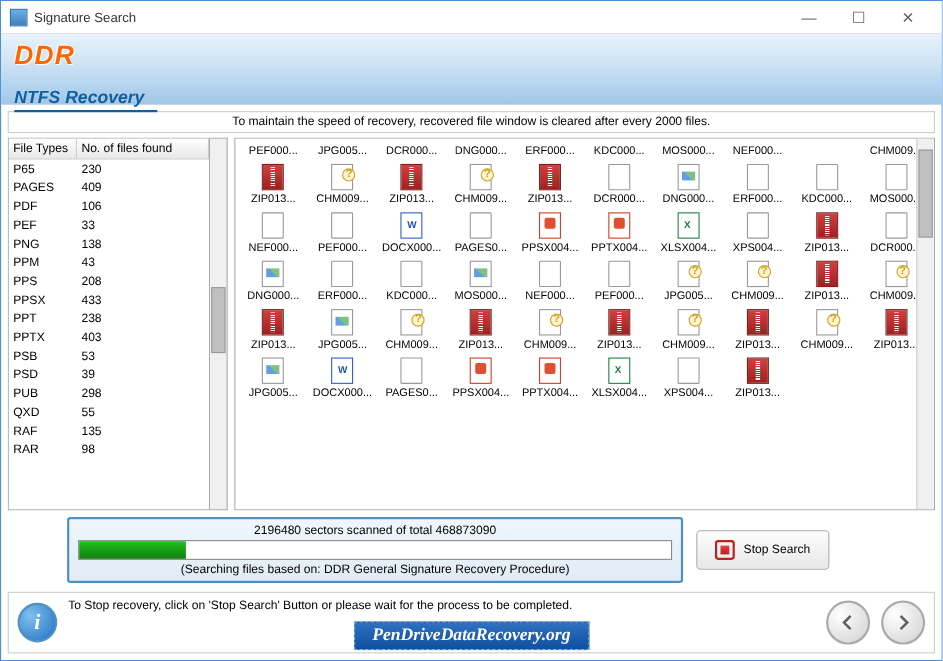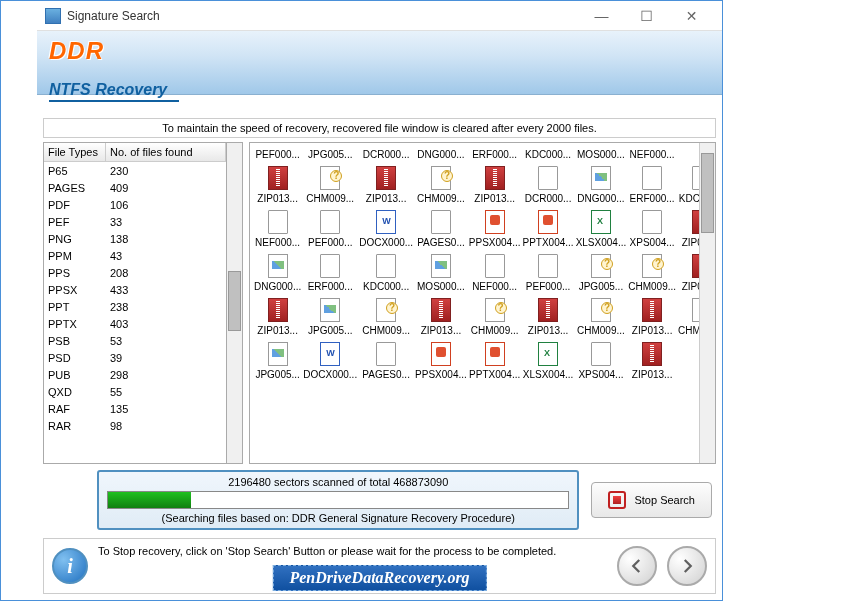--- a/index.html
+++ b/index.html
@@ -1,26 +1,26 @@
 <!DOCTYPE html>
 <html><head>
 <meta charset="utf-8">
 <style>
 * { box-sizing: border-box; margin: 0; padding: 0; }
 body { font-family: Tahoma, Arial, sans-serif; font-size: 11px; background: #fff; }
-.window { width: 723px; height: 601px; border: 1px solid #4a90d9; background: #fff; display: flex; flex-direction: column; padding-left: 36px; }
+.window { width: 857px; height: 601px; border: 1px solid #4a90d9; background: #fff; display: flex; flex-direction: column; }
 .titlebar { height: 30px; background: #fff; border-bottom: 1px solid #e0e0e0; display: flex; align-items: center; padding: 0 8px; }
 .titlebar-icon { width: 16px; height: 16px; background: linear-gradient(#6ab0e0,#4080c0); border: 1px solid #3070b0; margin-right: 6px; }
 .titlebar-text { flex: 1; font-size: 12px; color: #333; }
 .titlebar-btn { width: 45px; height: 28px; display: flex; align-items: center; justify-content: center; color: #666; font-size: 14px; cursor: pointer; }
 .header-band { height: 64px; background: linear-gradient(to bottom, #e8f2fb 0%, #d0e4f5 40%, #b8d6ef 70%, #a0c8e9 100%); border-bottom: 1px solid #8ab0d0; padding: 6px 12px; position: relative; font-style: italic; }
 .logo-ddr { font-family: Arial Black, sans-serif; font-size: 24px; font-weight: 900; color: #ff6600; text-shadow: 1px 1px 0 #fff, -1px -1px 0 #fff; letter-spacing: 1px; }
 .subtitle { font-size: 16px; font-weight: bold; color: #1060a0; margin-top: 16px; }
 .subtitle-underline { width: 130px; height: 2px; background: #1060a0; margin-top: 1px; }
-.main-area { flex: 1; padding: 6px; display: flex; flex-direction: column; overflow: hidden; margin-top: 17px; }
+.main-area { flex: 1; padding: 6px; display: flex; flex-direction: column; overflow: hidden; }
 .info-msg { text-align: center; font-size: 11px; padding: 3px; border: 1px solid #ccc; margin-bottom: 4px; }
 .content-row { flex: 1; display: flex; gap: 6px; overflow: hidden; }
 .left-panel { width: 184px; border: 1px solid #aaa; background: #fff; display: flex; flex-direction: column; overflow: hidden; }
 .table-header { display: flex; background: linear-gradient(#fff,#e8e8e8); border-bottom: 1px solid #ccc; font-size: 11px; }
 .th-cell { padding: 3px 4px; border-right: 1px solid #ccc; }
 .th1 { width: 62px; }
 .th2 { flex: 1; }
 .table-body { flex: 1; overflow: hidden; }
 .tr-row { display: flex; font-size: 11px; height: 17px; align-items: center; }
 .td1 { width: 62px; padding-left: 4px; border-right: 1px solid transparent; }

